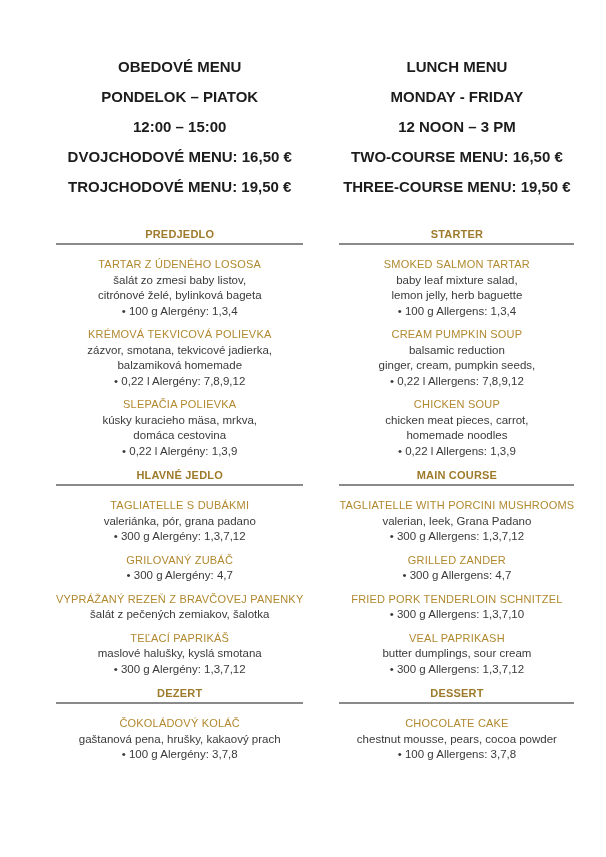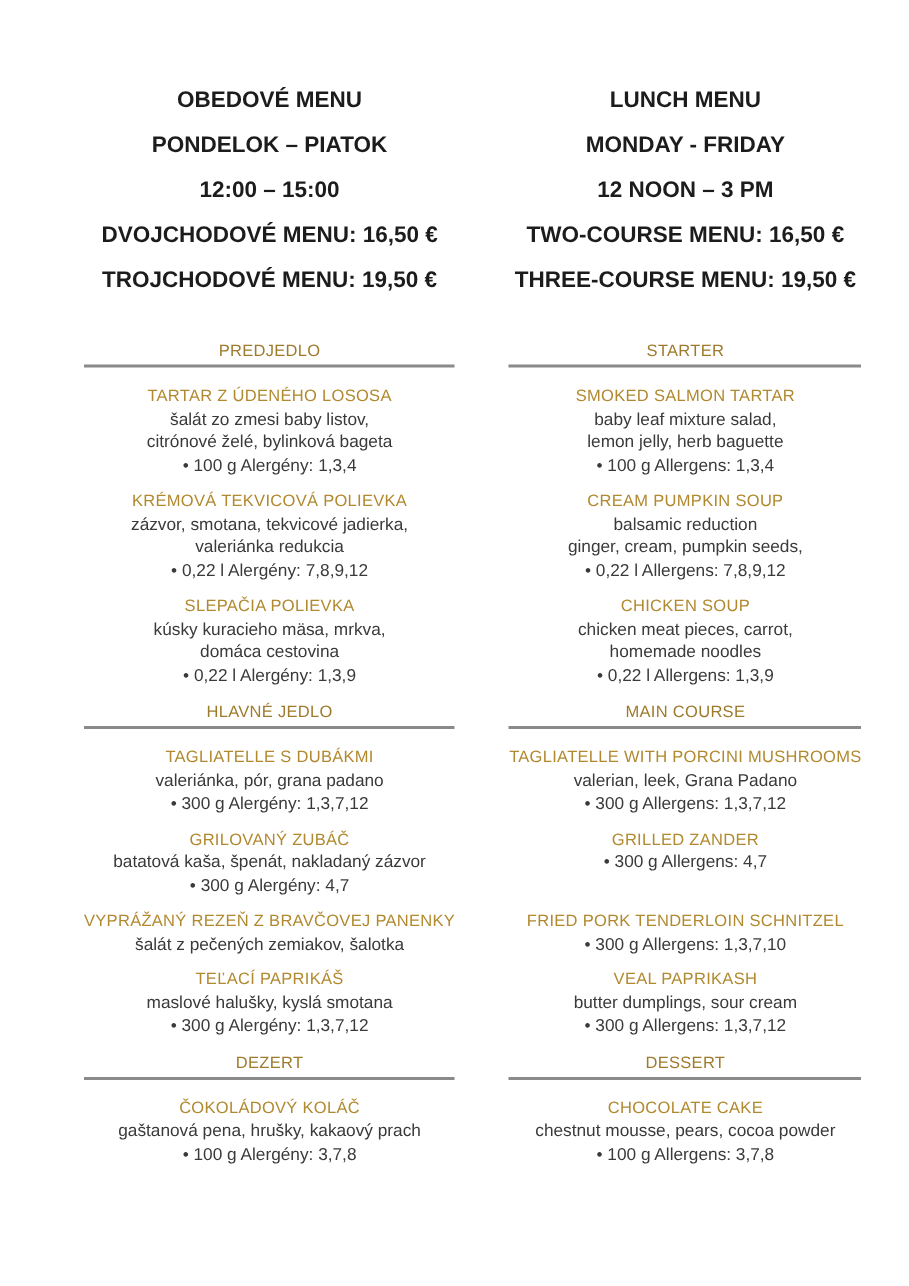--- a/index.html
+++ b/index.html
@@ -30,21 +30,21 @@
     line-height: 30px;
     color: var(--header-text, #1c1c1c);
     margin-bottom: 16px;
     white-space: nowrap;
   }
   .section-title {
     margin-top: 10px;
     margin-bottom: 4px;
     padding-bottom: 3px;
     text-align: center;
-    font-weight: normal;
+    font-weight: bold;
     font-size: 11px;
     letter-spacing: 0.2px;
     color: var(--gold-section, #9e7b2c);
     border-bottom: 2px solid var(--rule-color, #8a8a8a);
   }
   .dish {
     margin-top: 8px;
     text-align: center;
     font-size: 11.5px;
     line-height: 15.5px;
@@ -95,21 +95,21 @@
     <div class="dish">
       <div class="dish-name">SMOKED SALMON TARTAR</div>
       <div class="dish-desc">baby leaf mixture salad,</div>
       <div class="dish-desc">lemon jelly, herb baguette</div>
       <div class="dish-desc">• 100 g Allergens: 1,3,4</div>
     </div>
 
     <div class="dish">
       <div class="dish-name">KRÉMOVÁ TEKVICOVÁ POLIEVKA</div>
       <div class="dish-desc">zázvor, smotana, tekvicové jadierka,</div>
-      <div class="dish-desc">valeriánka redukcia</div>
+      <div class="dish-desc">balzamiková homemade</div>
       <div class="dish-desc">• 0,22 l Alergény: 7,8,9,12</div>
     </div>
     <div class="dish">
       <div class="dish-name">CREAM PUMPKIN SOUP</div>
       <div class="dish-desc">balsamic reduction</div>
       <div class="dish-desc">ginger, cream, pumpkin seeds,</div>
       <div class="dish-desc">• 0,22 l Allergens: 7,8,9,12</div>
     </div>
 
     <div class="dish">
@@ -134,21 +134,20 @@
       <div class="dish-desc">• 300 g Alergény: 1,3,7,12</div>
     </div>
     <div class="dish">
       <div class="dish-name">TAGLIATELLE WITH PORCINI MUSHROOMS</div>
       <div class="dish-desc">valerian, leek, Grana Padano</div>
       <div class="dish-desc">• 300 g Allergens: 1,3,7,12</div>
     </div>
 
     <div class="dish">
       <div class="dish-name">GRILOVANÝ ZUBÁČ</div>
-      <div class="dish-desc">batatová kaša, špenát, nakladaný zázvor</div>
       <div class="dish-desc">• 300 g Alergény: 4,7</div>
     </div>
     <div class="dish">
       <div class="dish-name">GRILLED ZANDER</div>
       <div class="dish-desc">• 300 g Allergens: 4,7</div>
     </div>
 
     <div class="dish">
       <div class="dish-name">VYPRÁŽANÝ REZEŇ Z BRAVČOVEJ PANENKY</div>
       <div class="dish-desc">šalát z pečených zemiakov, šalotka</div>

